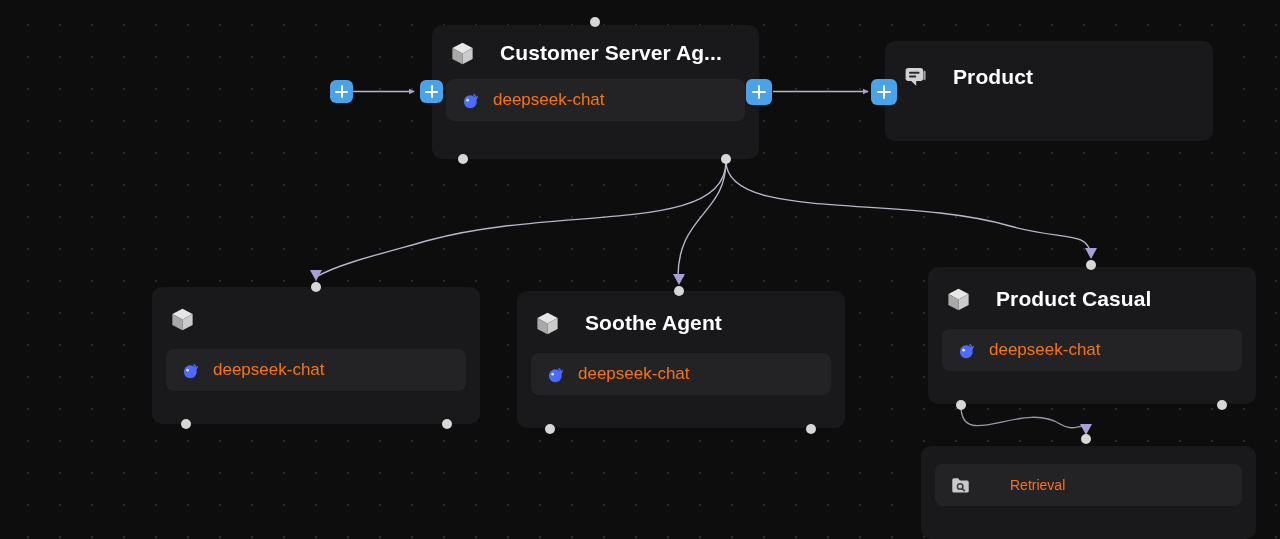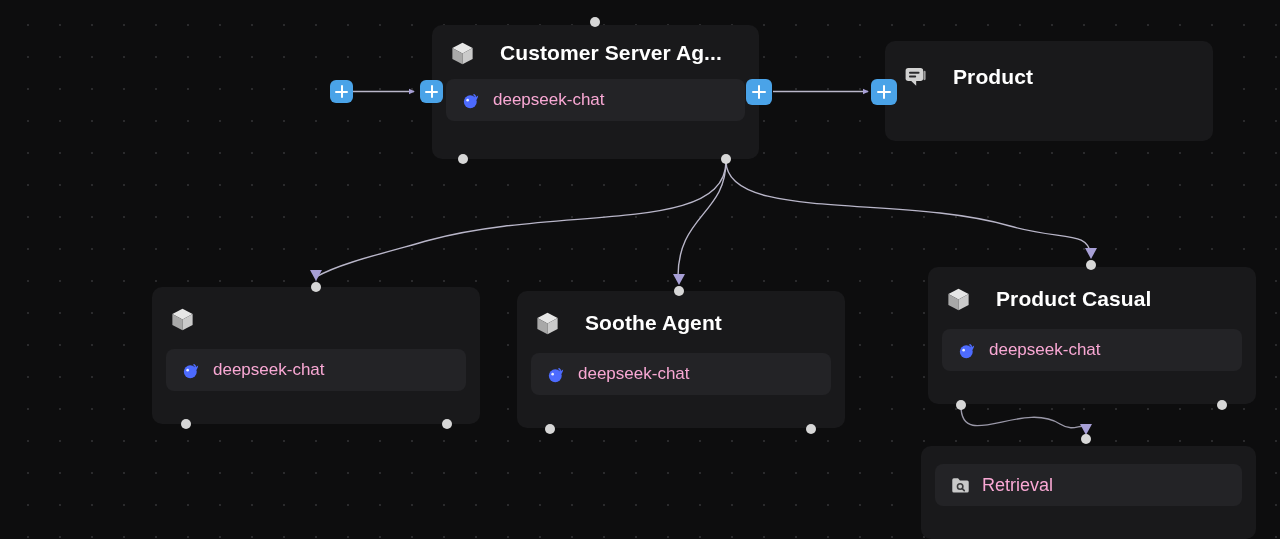--- a/index.html
+++ b/index.html
@@ -93,21 +93,21 @@
     margin: 12px 14px 14px 14px;
     background: #232326;
     border-radius: 8px;
     height: 42px;
     display: flex;
     align-items: center;
     gap: 11px;
     padding: 0 14px;
   }
   .chip-label {
-    color: #f9a8d4;
+    color: #f97316;
     font-size: 17px;
     font-weight: 400;
     white-space: nowrap;
   }
   .chip-icon {
     width: 22px;
     height: 22px;
     flex: 0 0 22px;
     display: flex;
     align-items: center;
@@ -309,21 +309,21 @@
 
   <div class="node" style="left:921px; top:446px; width:335px; height:93px;">
     <div class="chip" style="margin:18px 14px 0 14px; height:42px;">
       <span class="chip-icon">
         <svg width="21" height="21" viewBox="0 0 24 24">
           <path d="M2.6 5.6 A1.8 1.8 0 0 1 4.4 3.8 H9.2 L11.4 6.2 H19.6 A1.8 1.8 0 0 1 21.4 8.0 V18.2 A1.8 1.8 0 0 1 19.6 20 H4.4 A1.8 1.8 0 0 1 2.6 18.2 Z" fill="#c9c9c9"></path>
           <circle cx="11.6" cy="13.1" r="3.1" fill="none" stroke="#3a3a3c" stroke-width="1.8"></circle>
           <path d="M14.0 15.5 L16.3 17.8" stroke="#3a3a3c" stroke-width="1.9" stroke-linecap="round"></path>
         </svg>
       </span>
-      <span class="chip-label" style="font-size:18px;">Retrieval</span>
+      <span class="chip-label" style="font-size:14px;margin-left:28px;">Retrieval</span>
     </div>
   </div>
   <div class="handle" style="left:1081px; top:434px;"></div>
 
   <button class="plus-btn" style="left:330px; top:80px;"></button>
   <button class="plus-btn" style="left:420px; top:80px;"></button>
   <button class="plus-btn lg" style="left:746px; top:79px;"></button>
   <button class="plus-btn lg" style="left:871px; top:79px;"></button>
 
 </div>

